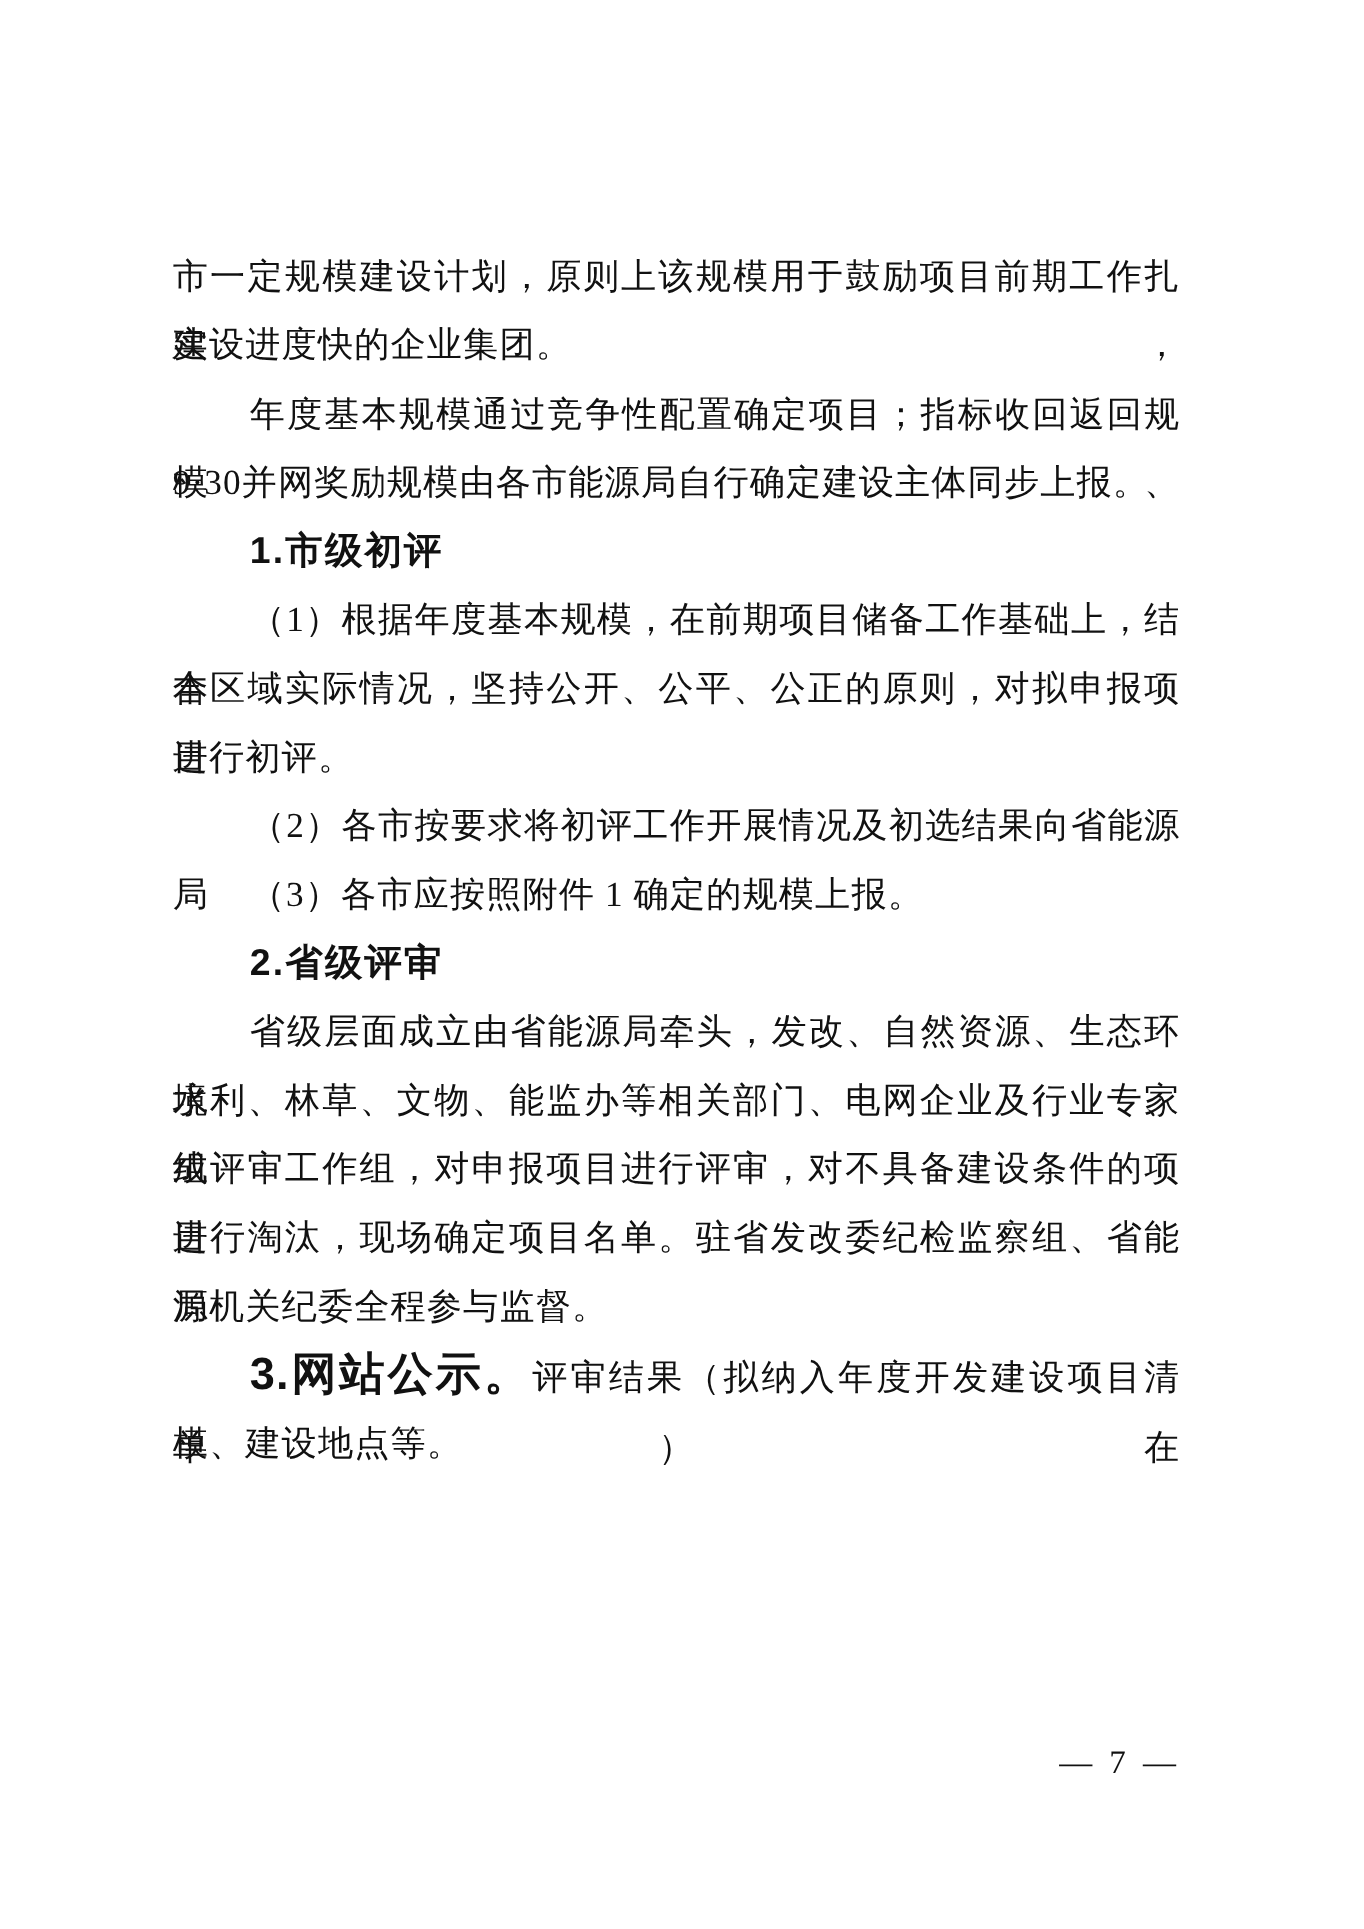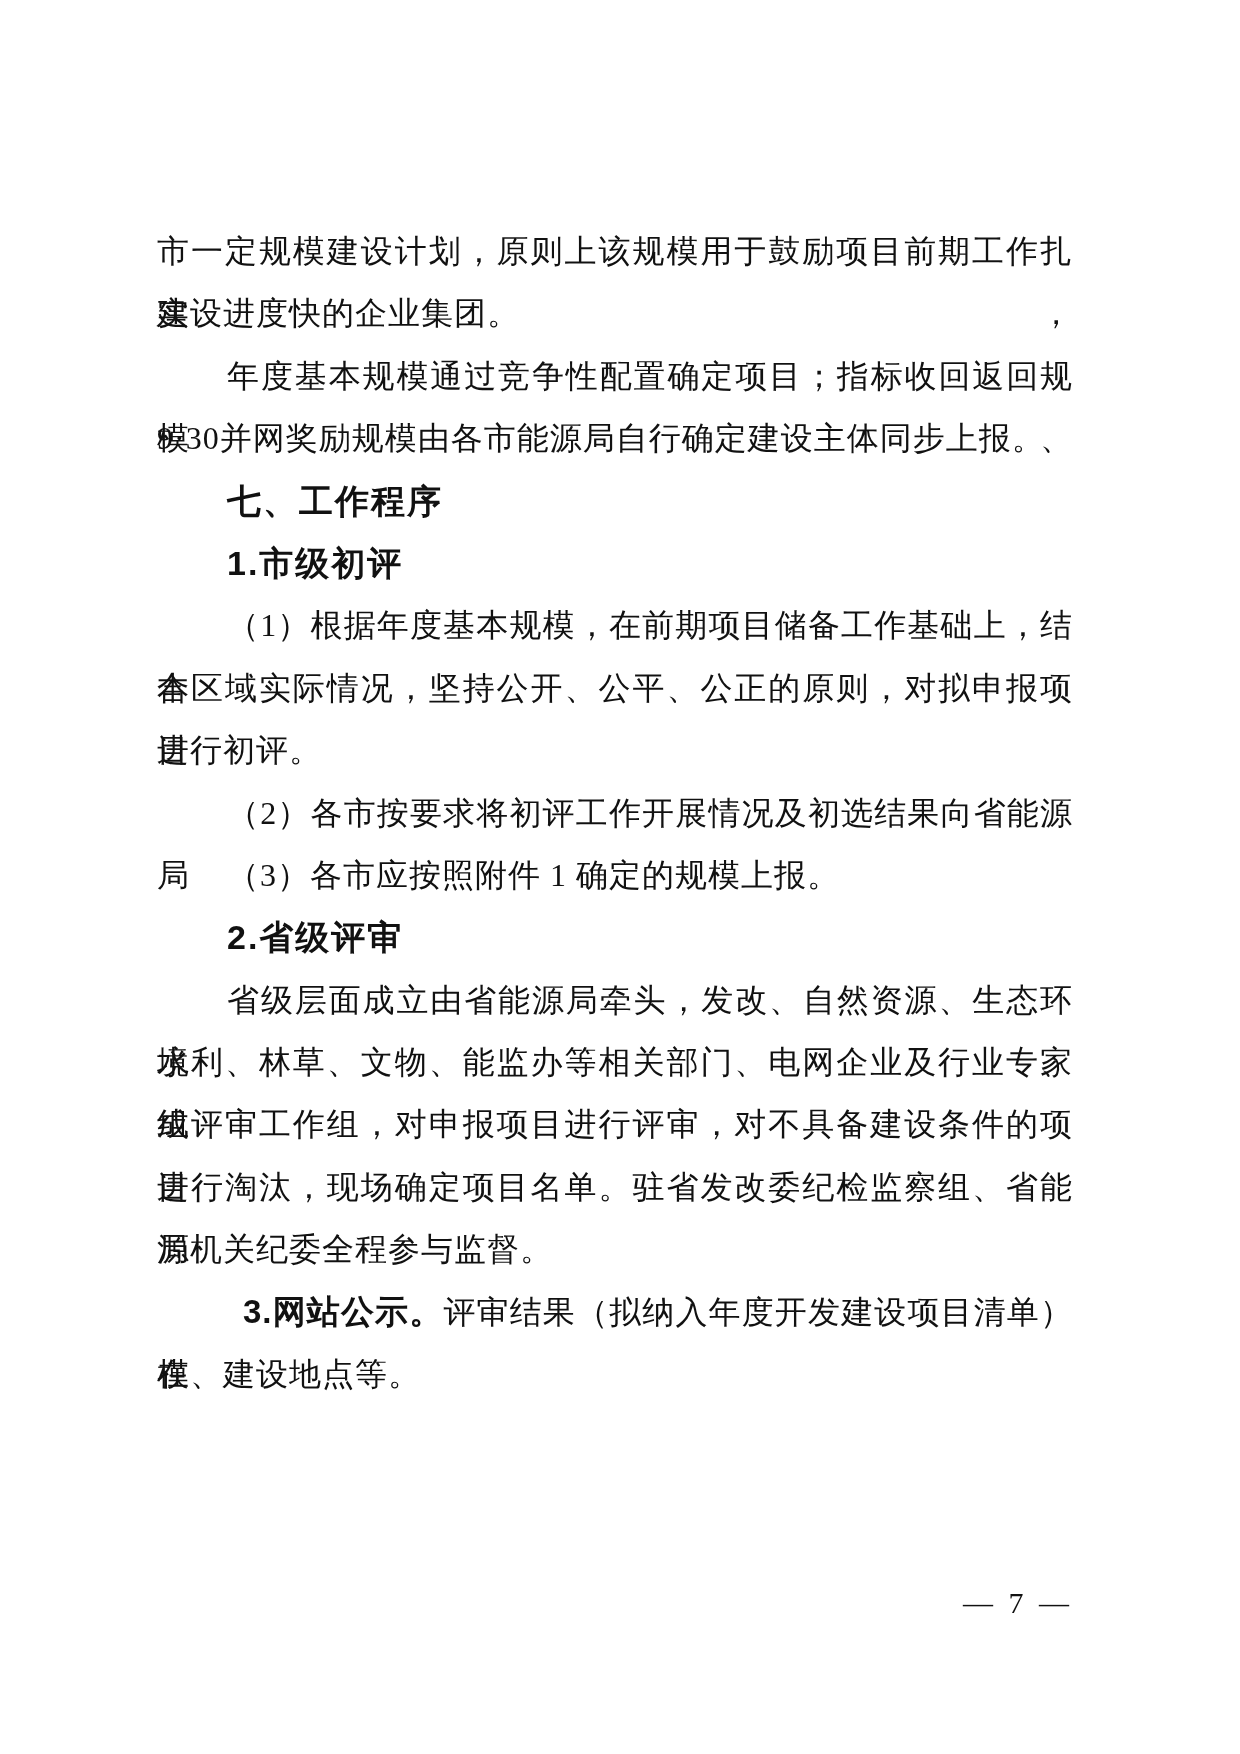--- a/index.html
+++ b/index.html
@@ -42,43 +42,41 @@
   }
   .line.heading {
     font-family: "Liberation Sans", "DejaVu Sans", sans-serif;
     font-weight: bold;
     font-size: 34px;
     letter-spacing: 2px;
   }
   .lead {
     font-family: "Liberation Sans", "DejaVu Sans", sans-serif;
     font-weight: bold;
-    font-size: 33px;
-    margin-left: 16px;
+    font-size: 41px;
   }
   .footer {
     position: absolute;
     top: 1586px;
     right: 167px;
     font-size: 30px;
     letter-spacing: 4px;
     color: #111111;
     font-family: "Liberation Serif", "DejaVu Serif", serif;
   }
 </style>
 </head>
 <body>
 
 <div class="page">
   <div class="content">
       <div class="line fill">市一定规模建设计划，原则上该规模用于鼓励项目前期工作扎实，</div>
       <div class="line">建设进度快的企业集团。</div>
       <div class="line indent fill">年度基本规模通过竞争性配置确定项目；指标收回返回规模、</div>
       <div class="line">9·30并网奖励规模由各市能源局自行确定建设主体同步上报。</div>
-      <div class="line heading indent">七、工作程序</div>
       <div class="line heading indent">1.市级初评</div>
       <div class="line indent fill">（1）根据年度基本规模，在前期项目储备工作基础上，结合</div>
       <div class="line fill">本区域实际情况，坚持公开、公平、公正的原则，对拟申报项目</div>
       <div class="line">进行初评。</div>
       <div class="line indent fill">（2）各市按要求将初评工作开展情况及初选结果向省能源局</div>
       <div class="line indent">（3）各市应按照附件 1 确定的规模上报。</div>
       <div class="line heading indent">2.省级评审</div>
       <div class="line indent fill">省级层面成立由省能源局牵头，发改、自然资源、生态环境、</div>
       <div class="line fill">水利、林草、文物、能监办等相关部门、电网企业及行业专家组</div>
       <div class="line fill">成评审工作组，对申报项目进行评审，对不具备建设条件的项目</div>

